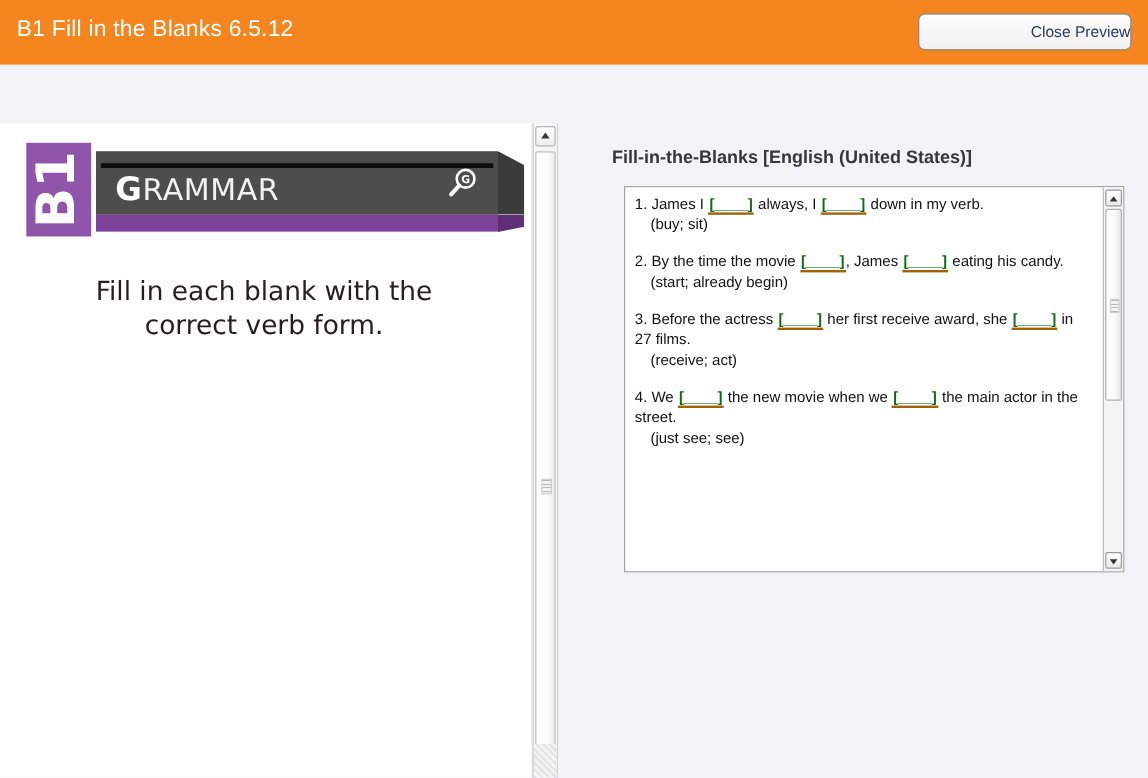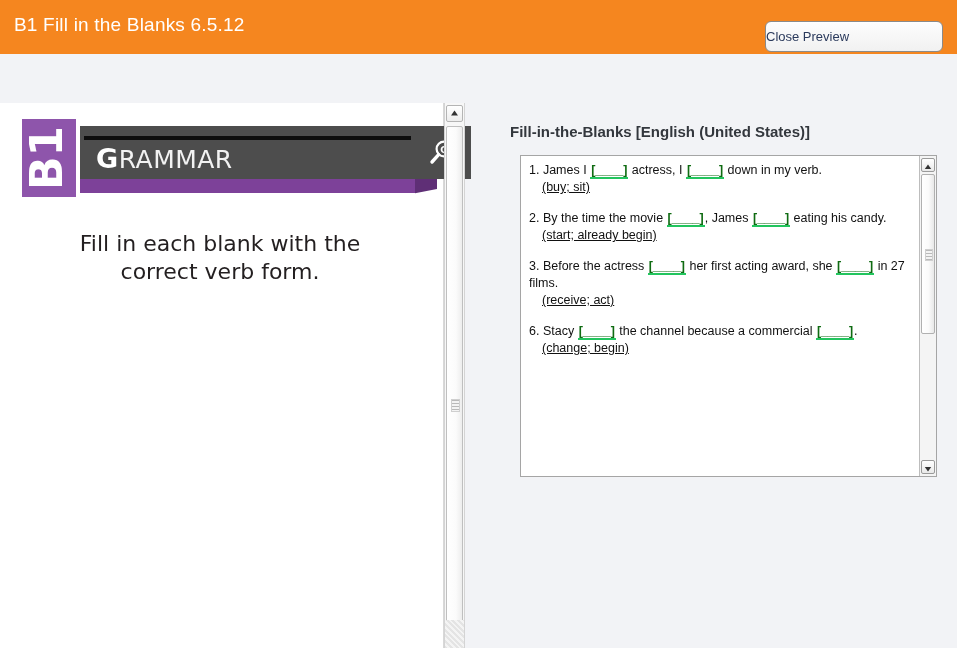--- a/index.html
+++ b/index.html
@@ -38,25 +38,24 @@
     right: 14px;
     top: 11px;
     width: 178px;
     height: 31px;
     background: linear-gradient(#fdfdfd, #f1f1f1);
     border: 1px solid #8a8a8a;
     border-radius: 6px;
     color: #2b3a5c;
     font-size: 13px;
     line-height: 29px;
-    text-align: left;
+    text-align: right;
     box-shadow: 0 1px 0 rgba(255,255,255,.7) inset;
     cursor: pointer;
     box-sizing: border-box;
-    margin-top: 10px;
   }
 
   
   #sub-bar {
     position: absolute;
     left: 0; top: 54px;
     width: 957px;
     height: 49px;
     background: #f2f3f6;
   }
@@ -107,21 +106,21 @@
   #grammar-banner {
     position: absolute;
     left: 80px;
     top: 126px;
     width: 335px;
     height: 67px;
   }
   #grammar-box {
     position: absolute;
     left: 0; top: 0;
-    width: 391px;
+    width: 335px;
     height: 53px;
     background: #4d4d4d;
   }
   #grammar-topline {
     position: absolute;
     left: 4px;
     top: 10px;
     width: 327px;
     height: 4px;
     background: #0d0d0d;
@@ -264,25 +263,25 @@
     top: 6px;
     width: 380px;
     font-size: 12.5px;
     line-height: 17px;
     color: #111111;
     font-family: "Liberation Sans", sans-serif;
   }
   .q-item { margin-bottom: 14px; }
   .q-item:last-child { margin-bottom: 0; }
   .q-line { white-space: normal; }
-  .q-hint { padding-left: 13px; text-decoration: underline; }
+  .q-hint { padding-left: 13px; }
   .blank {
     color: #0f6b12;
     font-weight: bold;
-    border-bottom: 2px solid #22c55e;
+    border-bottom: 2px solid #a16207;
     padding: 0 1px;
     letter-spacing: 0;
   }
 
   
   #q-scrollbar {
     position: absolute;
     right: 0;
     top: 0;
     width: 17px;
@@ -402,34 +401,34 @@
   </div>
   <div id="slide-scroll-thumb">
     <div id="slide-scroll-grip"></div>
   </div>
 </div>
 <div id="slide-bottom-shadow"></div>
 
 <div id="question-box">
   <div id="question-list">
       <div class="q-item">
-        <div class="q-line"><span>1. </span><span>James I </span><span class="blank">[____]</span><span> actress, I </span><span class="blank">[____]</span><span> down in my verb.</span></div>
+        <div class="q-line"><span>1. </span><span>James I </span><span class="blank">[____]</span><span> always, I </span><span class="blank">[____]</span><span> down in my verb.</span></div>
         <div class="q-hint">(buy; sit)</div>
       </div>
       <div class="q-item">
         <div class="q-line"><span>2. </span><span>By the time the movie </span><span class="blank">[____]</span><span>, James </span><span class="blank">[____]</span><span> eating his candy.</span></div>
         <div class="q-hint">(start; already begin)</div>
       </div>
       <div class="q-item">
-        <div class="q-line"><span>3. </span><span>Before the actress </span><span class="blank">[____]</span><span> her first acting award, she </span><span class="blank">[____]</span><span> in 27 films.</span></div>
+        <div class="q-line"><span>3. </span><span>Before the actress </span><span class="blank">[____]</span><span> her first receive award, she </span><span class="blank">[____]</span><span> in 27 films.</span></div>
         <div class="q-hint">(receive; act)</div>
       </div>
       <div class="q-item">
-        <div class="q-line"><span>6. </span><span>Stacy </span><span class="blank">[____]</span><span> the channel because a commercial </span><span class="blank">[____]</span><span>.</span></div>
-        <div class="q-hint">(change; begin)</div>
+        <div class="q-line"><span>4. </span><span>We </span><span class="blank">[____]</span><span> the new movie when we </span><span class="blank">[____]</span><span> the main actor in the street.</span></div>
+        <div class="q-hint">(just see; see)</div>
       </div>
     </div>
 
   <div id="q-scrollbar">
     <div id="q-scroll-up" class="q-scroll-btn">
       <svg width="12" height="12" viewBox="0 0 12 12">
         <polygon points="6,3.5 9.2,8 2.8,8" fill="#333333"></polygon>
       </svg>
     </div>
     <div id="q-scroll-thumb">

